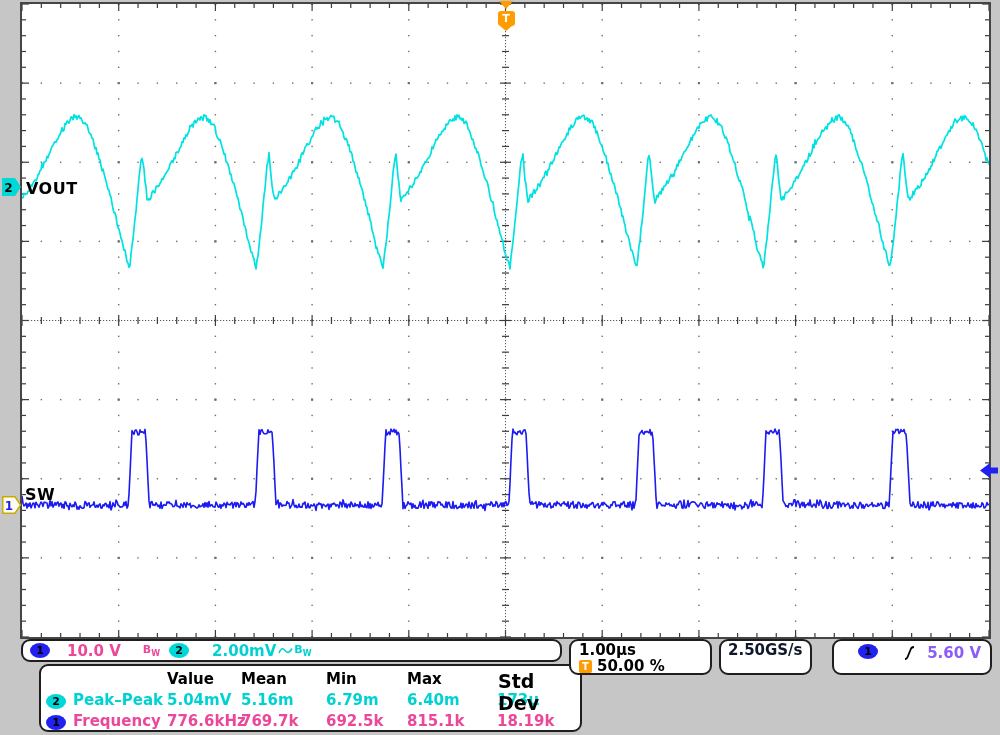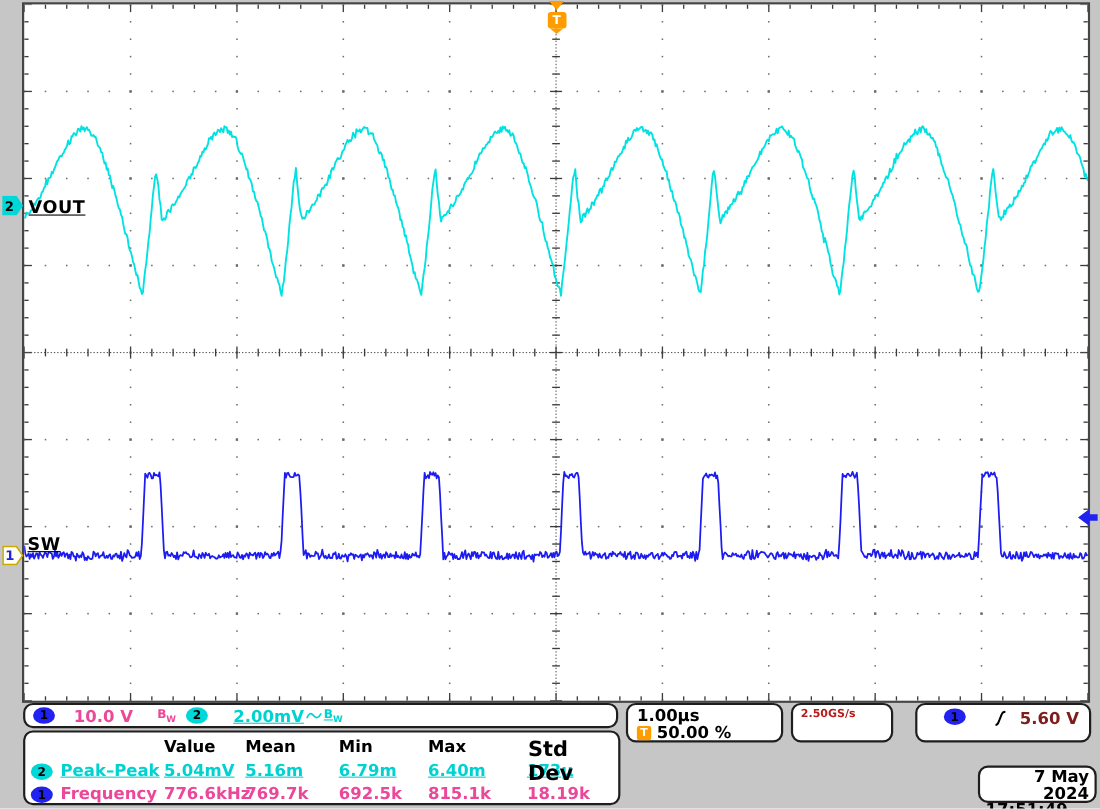--- a/index.html
+++ b/index.html
@@ -15,61 +15,61 @@
   #trig-pos{position:absolute;left:497px;top:1px;width:18px;display:flex;flex-direction:column;align-items:center;z-index:6;}
   #trig-pos .tri-down{width:0;height:0;border-left:7px solid transparent;border-right:7px solid transparent;border-top:8px solid #ff9c00;}
   #trig-pos .flag{margin-top:2px;width:17px;height:15px;background:#ff9c00;border-radius:3px;
                   color:#fff;font-size:11px;line-height:15px;text-align:center;}
   #trig-pos .flag-tip{width:0;height:0;border-left:6px solid transparent;border-right:6px solid transparent;border-top:5px solid #ff9c00;}
 
   
   .ch-marker{position:absolute;left:2px;width:20px;height:18px;z-index:6;}
   #ch2-marker{top:178px;}
   #ch1-marker{top:496px;}
-  .trace-label{position:absolute;color:#000;font-size:16px;letter-spacing:0.5px;z-index:5;text-decoration:underline;}
+  .trace-label{position:absolute;color:#000;font-size:16px;letter-spacing:0.5px;z-index:5;}
   #vout-label{left:26px;top:179px;}
   #sw-label{left:25px;top:485px;}
 
   
   #trig-level{position:absolute;left:980px;top:463px;z-index:6;}
 
   
   .sbox{position:absolute;background:#ffffff;border:2px solid #1e1e1e;border-radius:9px;box-sizing:border-box;}
 
   #ch-box{left:21px;top:639px;width:541px;height:23px;display:flex;align-items:center;font-size:15px;}
-  #meas-box{left:21px;top:664px;width:543px;height:68px;}
+  #meas-box{left:39px;top:664px;width:543px;height:68px;}
   #horiz-box{left:569px;top:639px;width:143px;height:36px;padding:1px 0 0 8px;font-size:15px;line-height:16px;}
-  #acq-box{left:719px;top:639px;width:93px;height:36px;padding:1px 0 0 7px;font-size:10px;line-height:16px;color:#b91c1c;}
+  #acq-box{left:719px;top:639px;width:93px;height:36px;padding:1px 0 0 7px;font-size:15px;line-height:16px;color:#0f172a;}
   #trig-box{left:832px;top:639px;width:160px;height:36px;display:flex;align-items:flex-start;padding-top:3px;font-size:15px;}
   #date-box{left:889px;top:696px;width:108px;height:34px;padding:1px 5px;font-size:15px;line-height:15px;color:#000;box-sizing:border-box;}
 
   .badge{display:inline-block;width:20px;height:15px;border-radius:50%;color:#000;
          font-size:11px;line-height:15px;text-align:center;flex:none;}
   .badge-blue{background:#2222f0;}
   .badge-cyan{background:#00d8d8;}
   .txt-blue{color:#ec4899;}
-  .txt-cyan{color:#00d2d2;text-decoration:underline;}
+  .txt-cyan{color:#00d2d2;}
   .txt-orange{color:#000000;}
 
   .bw{font-size:11px;}
   .bw sub{font-size:8px;}
 
   
   #meas-table{display:grid;grid-template-columns:27px 94px 74px 85px 81px 90px auto;
               grid-auto-rows:21px;padding:2px 0 0 5px;font-size:15px;align-items:center;}
   #meas-table .hdr{color:#000;}
   #meas-table .cell{white-space:nowrap;}
 
   #horiz-box .row2{display:flex;align-items:center;gap:5px;}
   .t-icon{display:inline-block;width:13px;height:13px;background:#ff9c00;border-radius:2px;
           color:#fff;font-size:10px;line-height:13px;text-align:center;flex:none;}
 
   #trig-box .badge{margin-left:24px;}
   #trig-box .slope{margin-left:26px;margin-top:1px;}
-  #trig-box .level{margin-left:auto;margin-right:9px;color:#7f1d1d;}
+  #trig-box .level{margin-left:auto;margin-right:9px;color:#8b5cf6;}
 
   #date-box .date-line{text-align:right;}
   #date-box .time-line{text-align:left;}
 </style>
 </head>
 <body>
 
 <div id="screen">
 
   <div id="graticule">
@@ -1603,18 +1603,14 @@
   </div>
 
   <div id="trig-box" class="sbox">
     <span class="badge badge-blue">1</span>
     <svg class="slope" width="11" height="16" viewBox="0 0 11 16">
       <path d="M1,14 Q3,14 3.8,11.5 L6.6,4.5 Q7.4,2 10,2" stroke="#000" stroke-width="1.8" fill="none"></path>
     </svg>
     <span class="level">5.60 V</span>
   </div>
 
-  <div id="date-box" class="sbox">
-    <div class="date-line">7 May 2024</div>
-    <div class="time-line">17:51:49</div>
-  </div>
 
 </div>
 
 </body></html>

